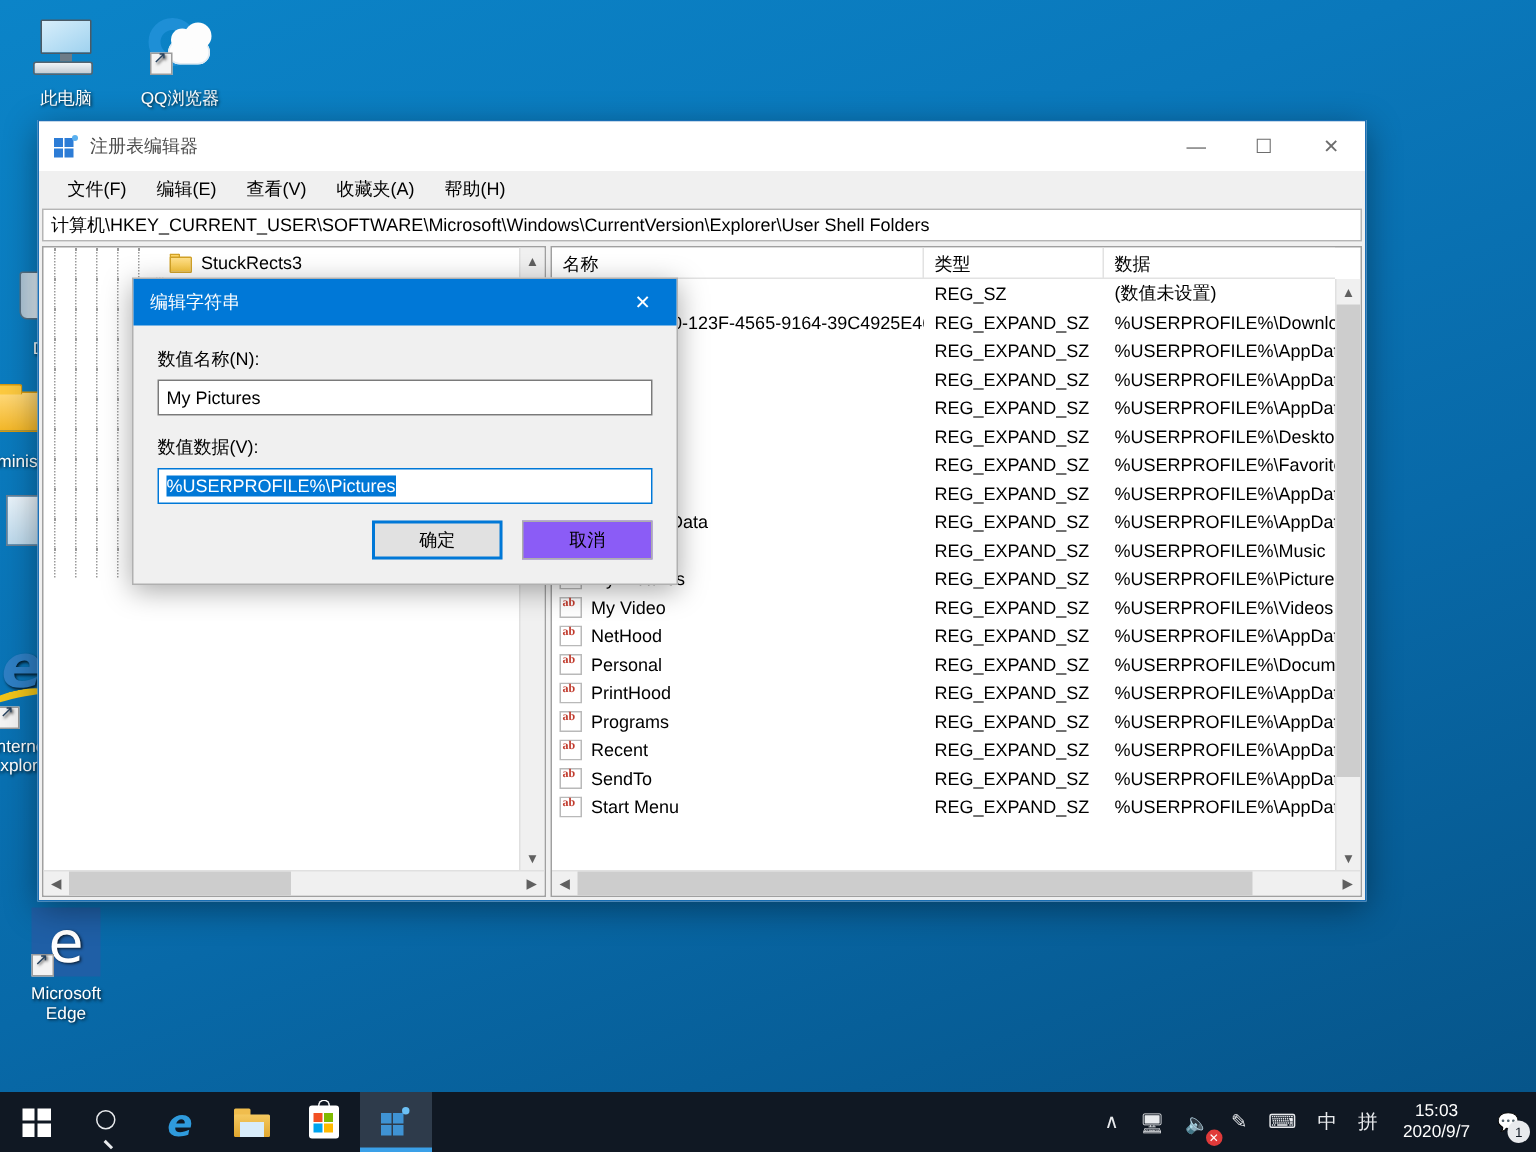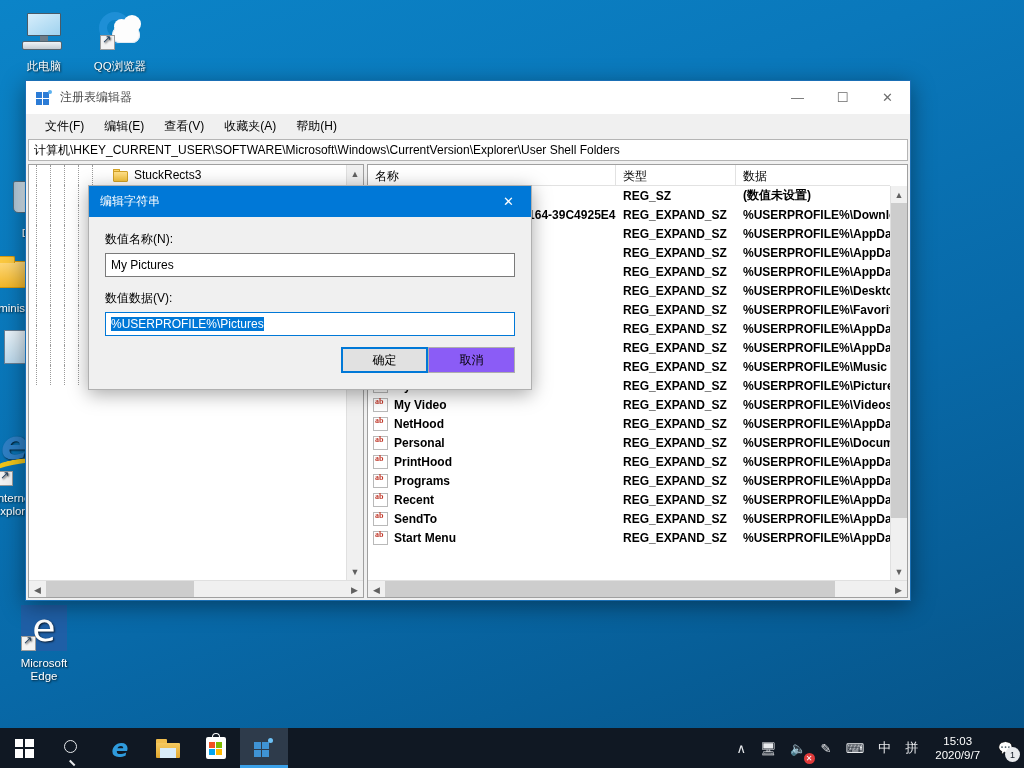--- a/index.html
+++ b/index.html
@@ -101,21 +101,21 @@
       background:#ffd666; border:1px solid #d2a227; border-bottom:0; border-radius:1px 1px 0 0; }
 
   
   .list-head { position:absolute; left:0; top:0; right:17px; height:21px; background:#fff;
       border-bottom:1px solid #e2e2e2; display:flex; font-size:12px; color:#000; }
   .lh { padding:3px 0 0 7px; border-right:1px solid #e2e2e2; height:21px; }
   .lh.c1 { width:248px; }
   .lh.c2 { width:120px; }
   .lh.c3 { flex:1; border-right:none; }
   .list-rows { position:absolute; left:0; top:21px; right:17px; bottom:17px; overflow:hidden; }
-  .lrow { height:19px; display:flex; align-items:center; font-size:12px; color:#000; white-space:nowrap;font-weight:bold; }
+  .lrow { height:19px; display:flex; align-items:center; font-size:12px; color:#000; white-space:nowrap; }
   .lc1 { width:248px; display:flex; align-items:center; padding-left:5px; overflow:hidden; }
   .lc2 { width:120px; padding-left:7px; overflow:hidden; }
   .lc3 { flex:1; padding-left:7px; overflow:hidden; }
   .abicon { width:15px; height:14px; flex:0 0 15px; margin-right:6px; position:relative;
       background:#fff; border:1px solid #b9b9b9; }
   .abicon:before { content:"ab"; position:absolute; left:1px; top:-2px; font-size:8px;
       font-weight:bold; color:#c0392b; font-family:"Liberation Serif",serif; }
 
   
   .vsb { position:absolute; right:0; top:0; bottom:17px; width:17px; background:#f0f0f0;
@@ -127,33 +127,33 @@
   .vsb .thumb { position:absolute; left:0; right:0; background:#cdcdcd; }
   .hsb { position:absolute; left:0; right:0; bottom:0; height:17px; background:#f0f0f0;
       border-top:1px solid #e0e0e0; }
   .hsb .arr { width:17px; height:17px; position:absolute; top:0; display:flex; align-items:center;
       justify-content:center; color:#606060; font-size:9px; }
   .hsb .arr.l { left:0; } .hsb .arr.r { right:0; }
   .hsb .thumb { position:absolute; top:0; height:17px; background:#cdcdcd; }
   .grip { position:absolute; right:1px; bottom:1px; width:14px; height:14px; }
 
   
-  #dlg { position:absolute; left:88px; top:185px; width:444px; height:205px;
+  #dlg { position:absolute; left:88px; top:185px; width:364px; height:205px;
       background:#f0f0f0; border:1px solid #b0b0b0; box-shadow:0 4px 18px rgba(0,0,0,.35); }
   #dlg .dtitle { height:31px; background:#0078d7; display:flex; align-items:center;
       color:#fff; font-size:12px; padding-left:11px; position:relative; }
   #dlg .dclose { position:absolute; right:0; top:0; width:45px; height:31px; display:flex;
       align-items:center; justify-content:center; color:#fff; font-size:13px; }
   #dlg .dbody { padding:14px 16px 0 16px;border-radius:29px; }
   .dlabel { font-size:12px; color:#000; margin-bottom:5px; }
   .dinput { height:24px; background:#fff; border:1px solid #7a7a7a; display:flex; align-items:center;
       padding:0 5px; font-size:12px; color:#000; margin-bottom:13px; }
   .dinput.focus { border:1px solid #0078d7; }
   .sel { background:#0078d7; color:#fff; }
-  .dbtns { position:absolute; right:16px; bottom:16px; display:flex; }
+  .dbtns { position:absolute; right:16px; bottom:16px; display:flex; gap:13px; }
   .dbtn { width:87px; height:26px; background:#8b5cf6; border:1px solid #adadad;
       display:flex; align-items:center; justify-content:center; font-size:12px; color:#000; }
   .dbtn.default { border:2px solid #0078d7; background:#e1e1e1; }
 
   
   #taskbar { position:absolute; left:0; bottom:0; width:1024px; height:40px;
       background:#101823; display:flex; align-items:center; }
   .tb-item { width:48px; height:40px; display:flex; align-items:center; justify-content:center; position:relative; }
   .tb-item.active { background:#2e3b4b; }
   .tb-item.active:after { content:""; position:absolute; left:0; right:0; bottom:0; height:3px; background:#3aa0e8; }

